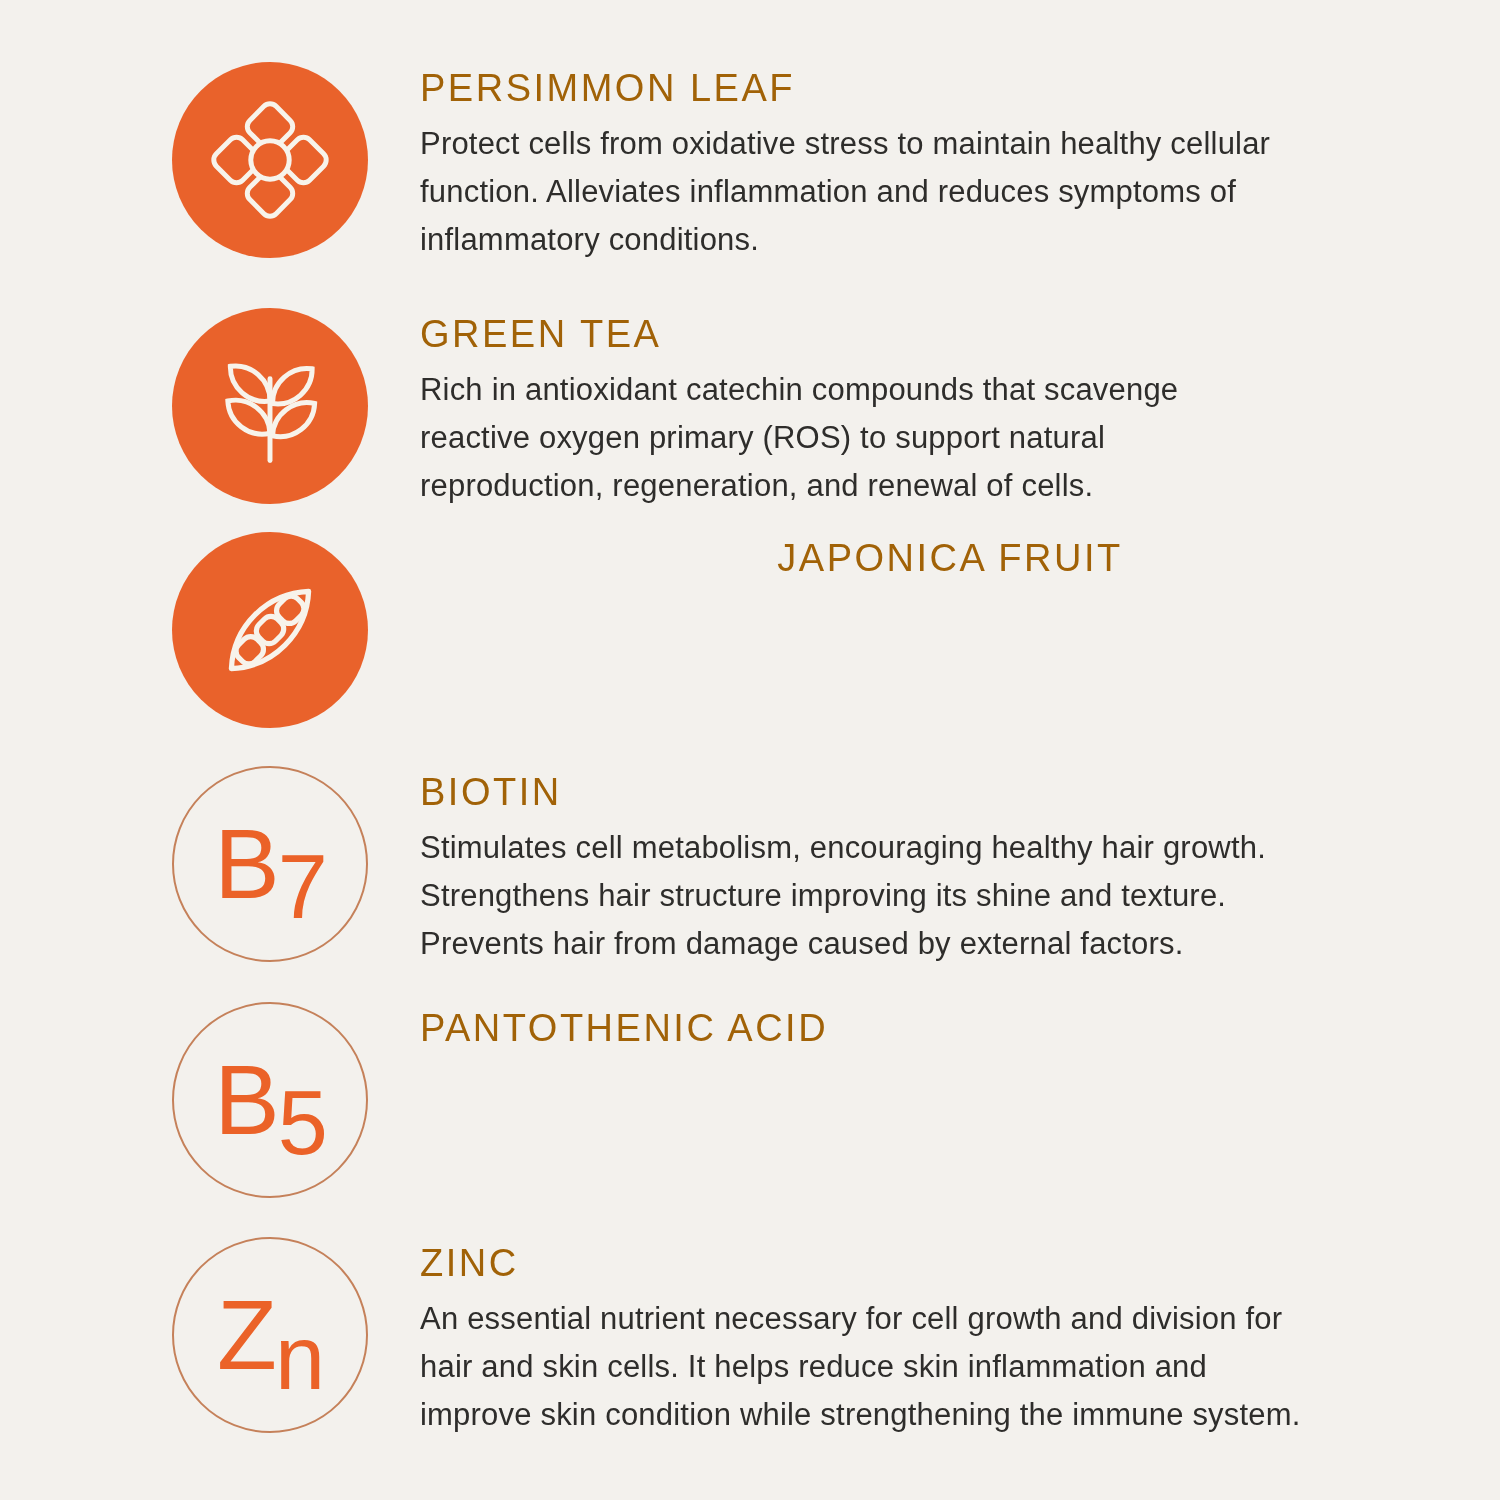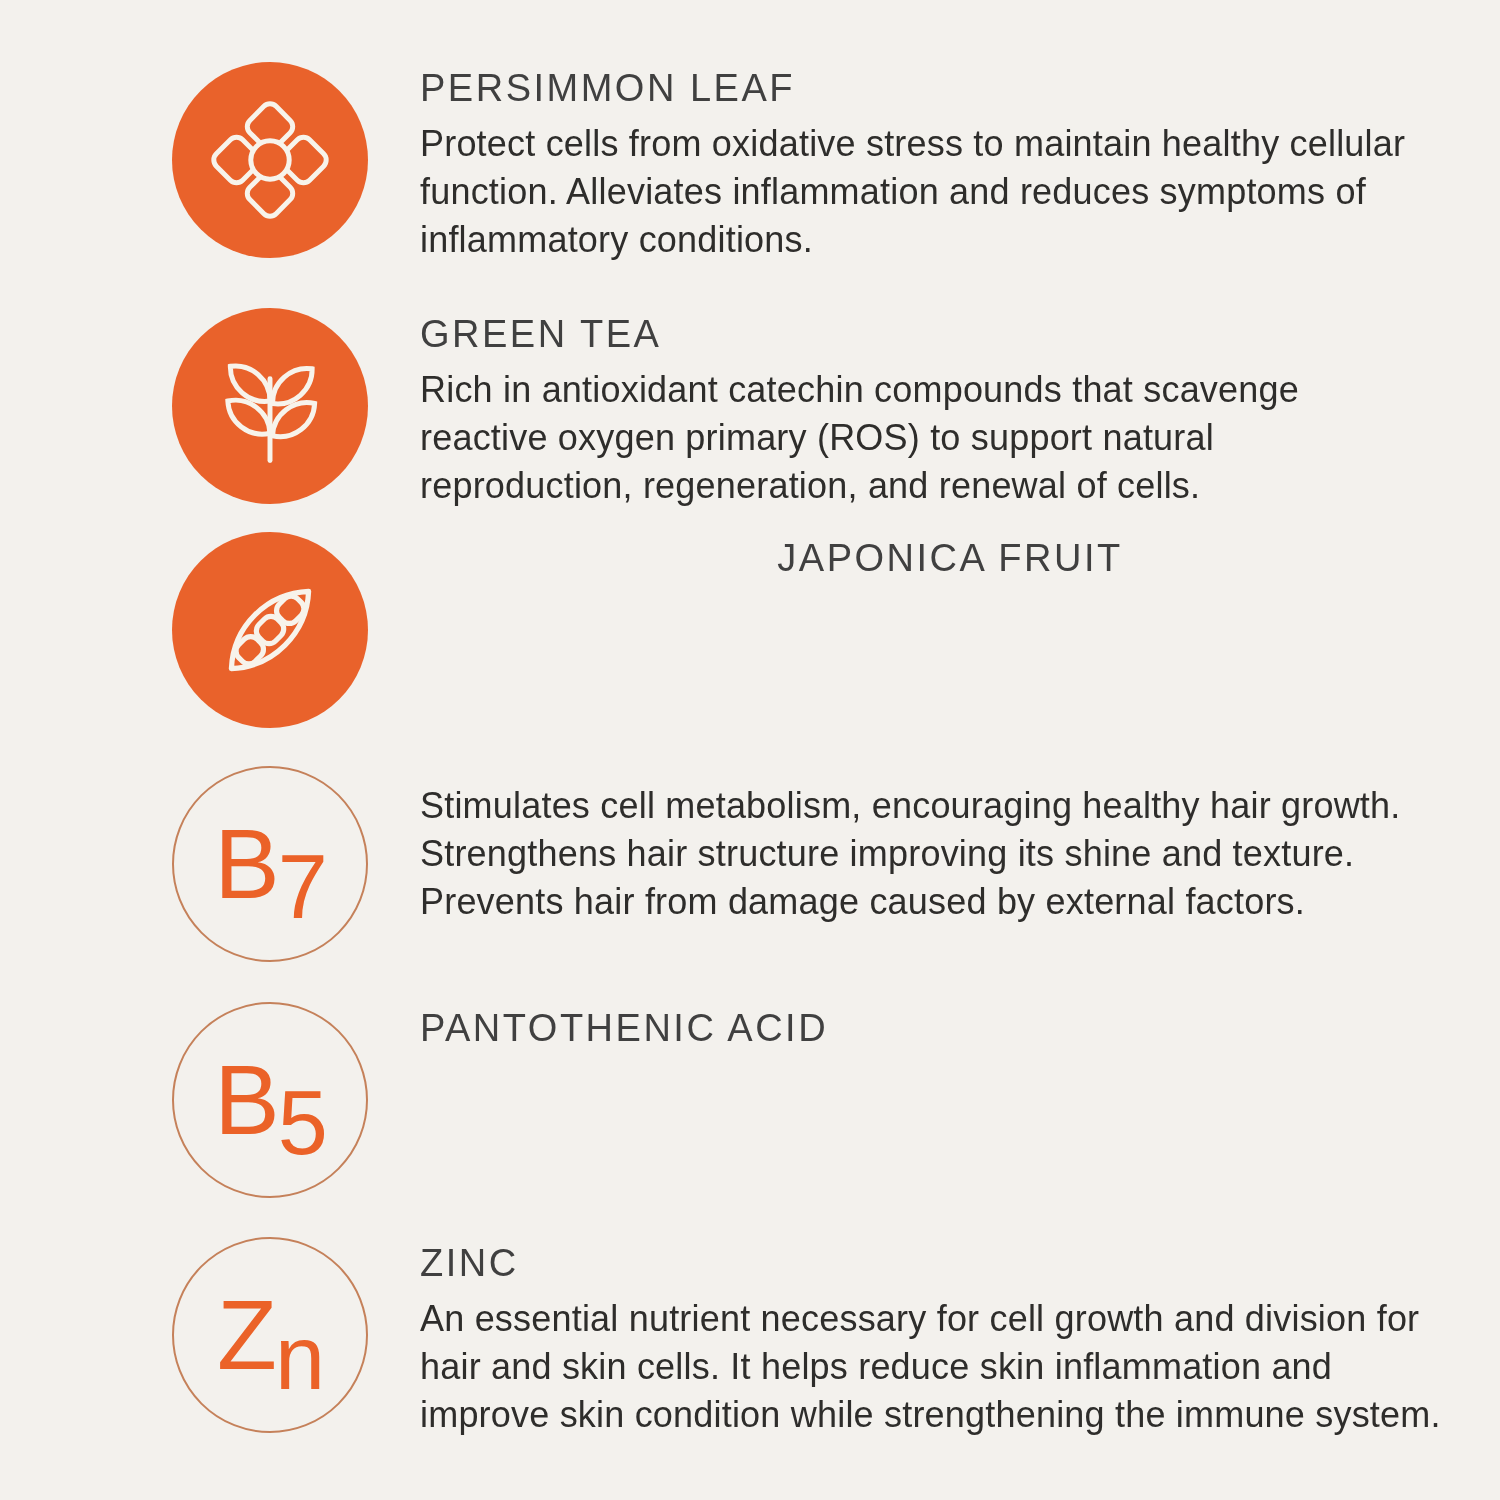--- a/index.html
+++ b/index.html
@@ -49,30 +49,30 @@
   .sym-sub {
     font-size: 90px;
     position: relative;
     top: 0.30em;
   }
   .content {
     padding-top: 6px;
     width: 1060px;
   }
   .heading {
-    color: #404040;
+    color: #a16207;
     font-size: 38px;
     font-weight: 400;
     letter-spacing: 2.5px;
     line-height: 1.1;
   }
   .desc {
     margin-top: 10px;
     color: #2E2D2B;
-    font-size: 36px;
+    font-size: 31px;
     line-height: 48px;
     white-space: pre-line;
     letter-spacing: 0.2px;
   }
   
   .row-0 { top: 62px; }
   .row-1 { top: 308px; }
   .row-2 { top: 532px; text-align: center; }
   .row-3 { top: 766px; }
   .row-4 { top: 1002px; }
@@ -136,20 +136,21 @@
   </section>
 
   <section class="row row-3">
     <div class="badge outline">
       <div class="symbol">
         <span class="sym-main">B</span>
           <span class="sym-sub">7</span>
       </div>
     </div>
     <div class="content">
+      <h2 class="heading">BIOTIN</h2>
       <p class="desc">Stimulates cell metabolism, encouraging healthy hair growth.
 Strengthens hair structure improving its shine and texture.
 Prevents hair from damage caused by external factors.</p>
     </div>
   </section>
 
   <section class="row row-4">
     <div class="badge outline">
       <div class="symbol">
         <span class="sym-main">B</span>

